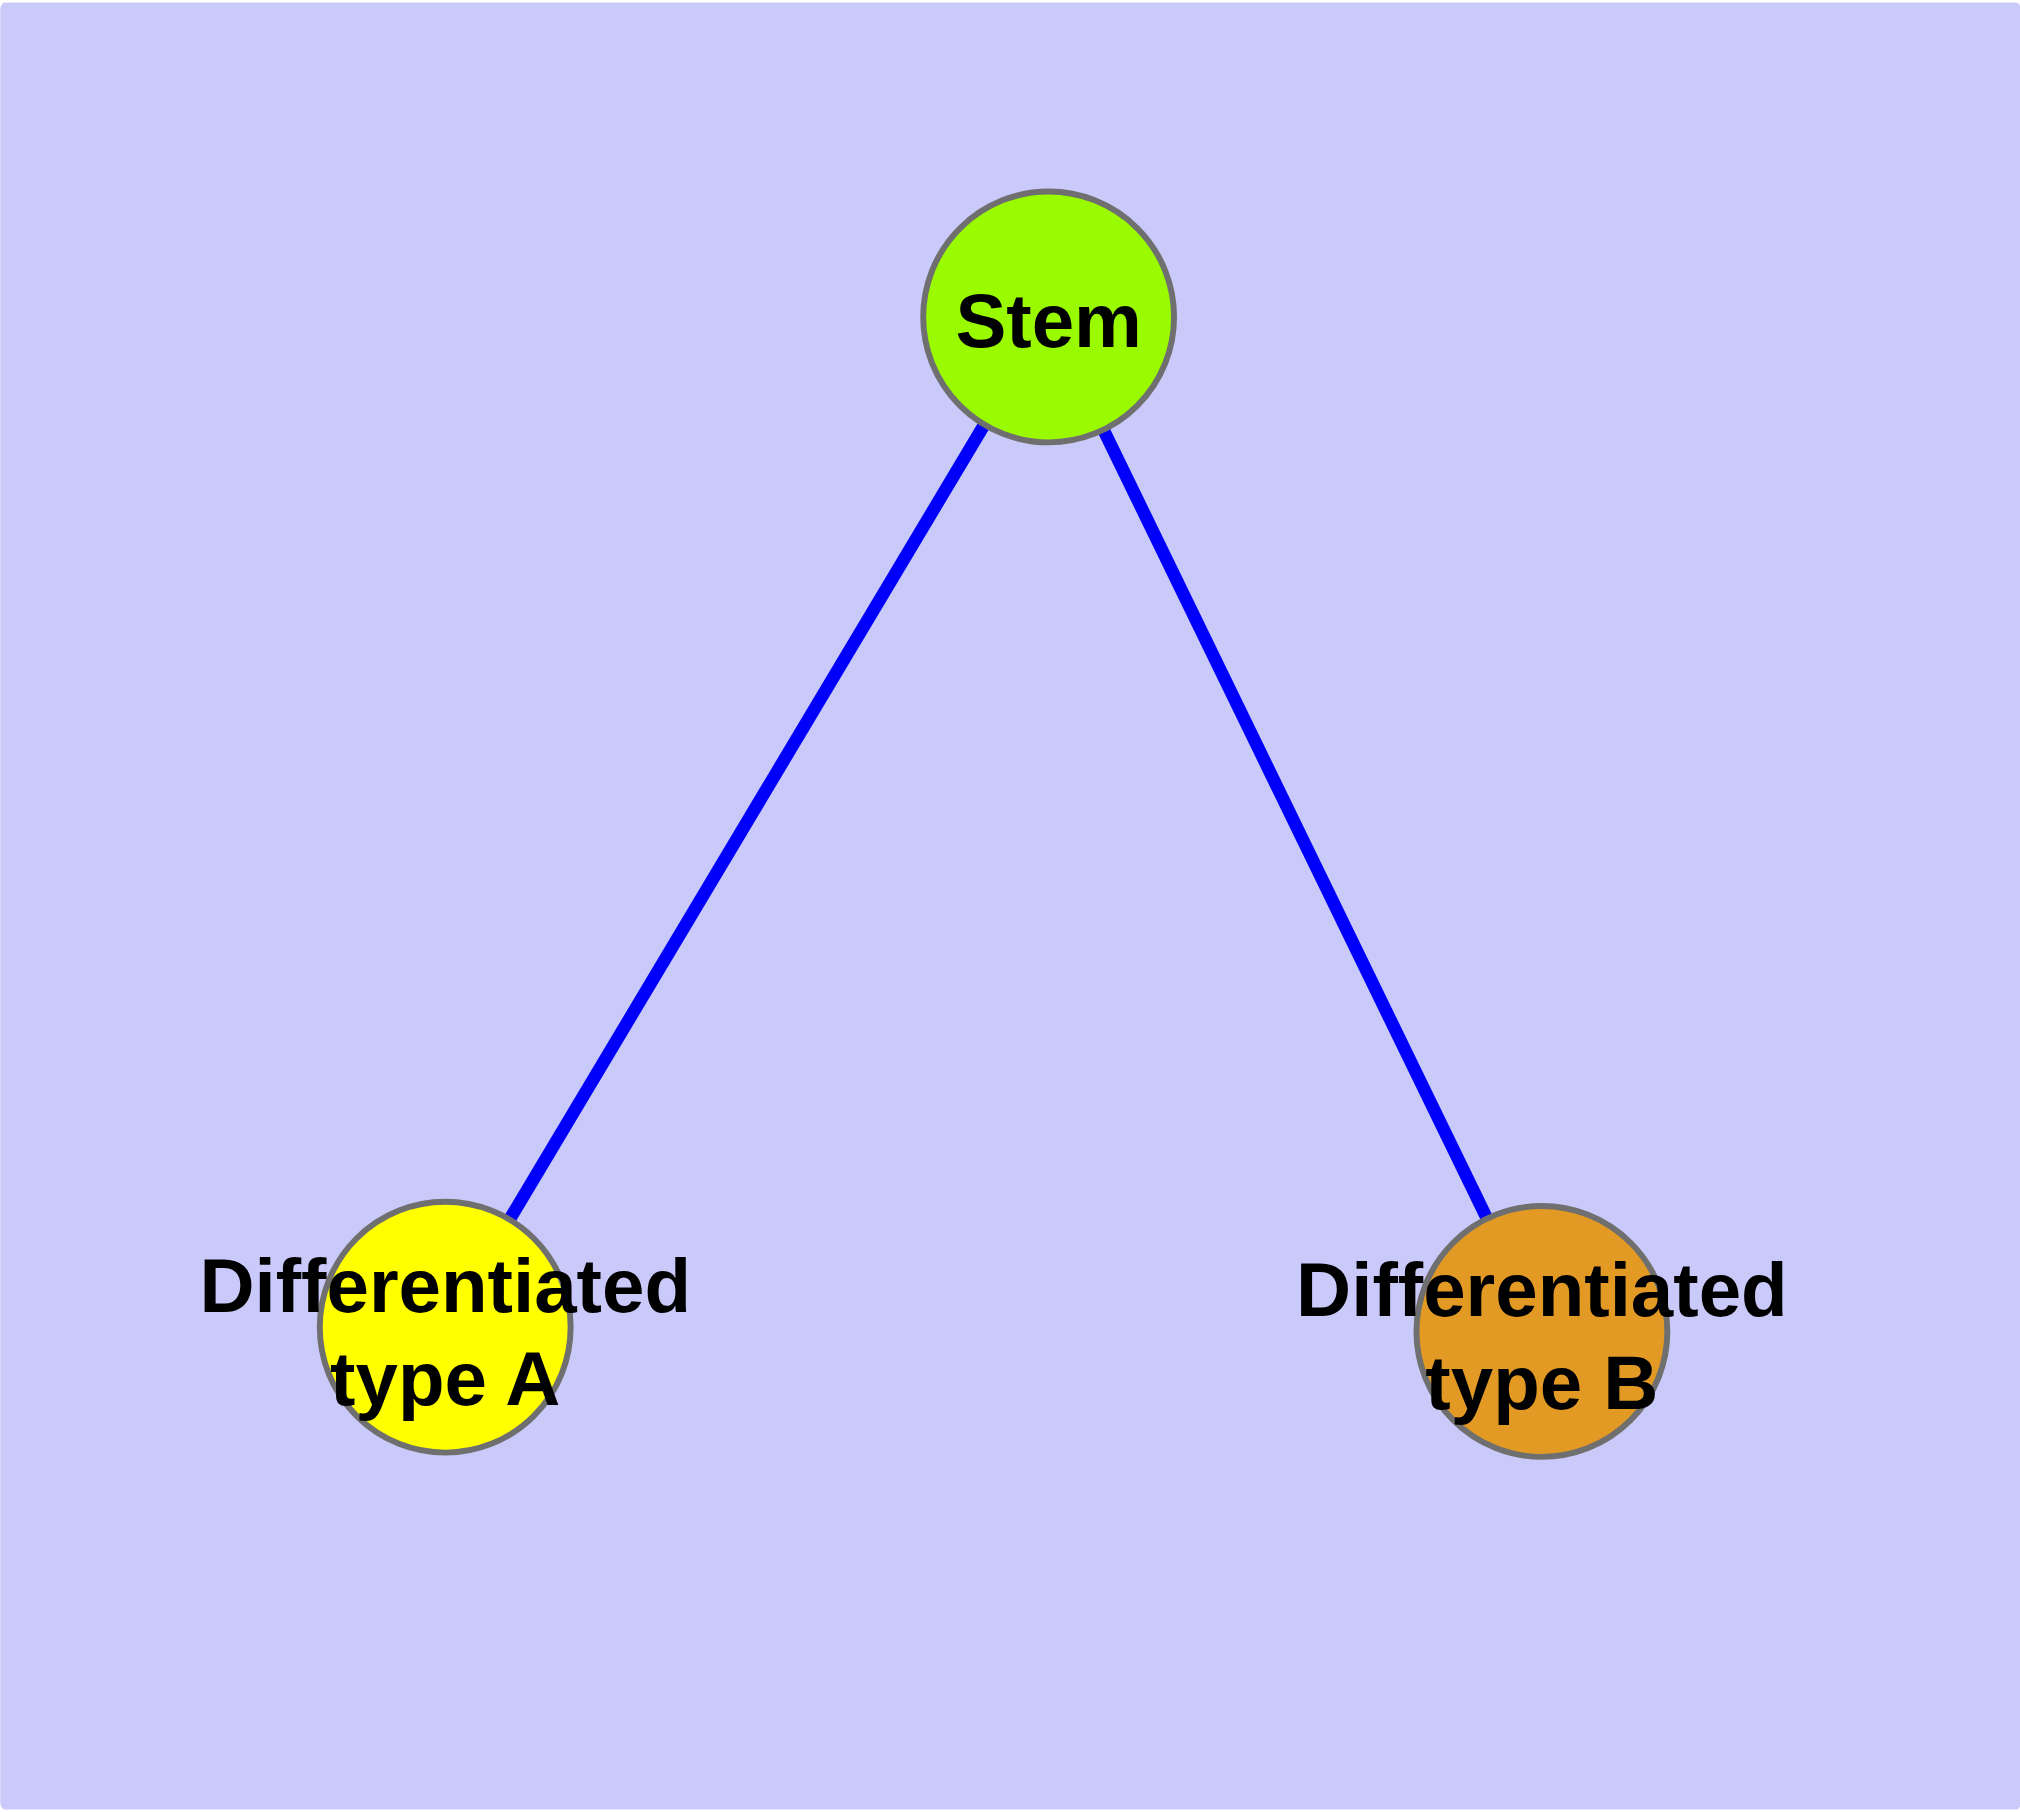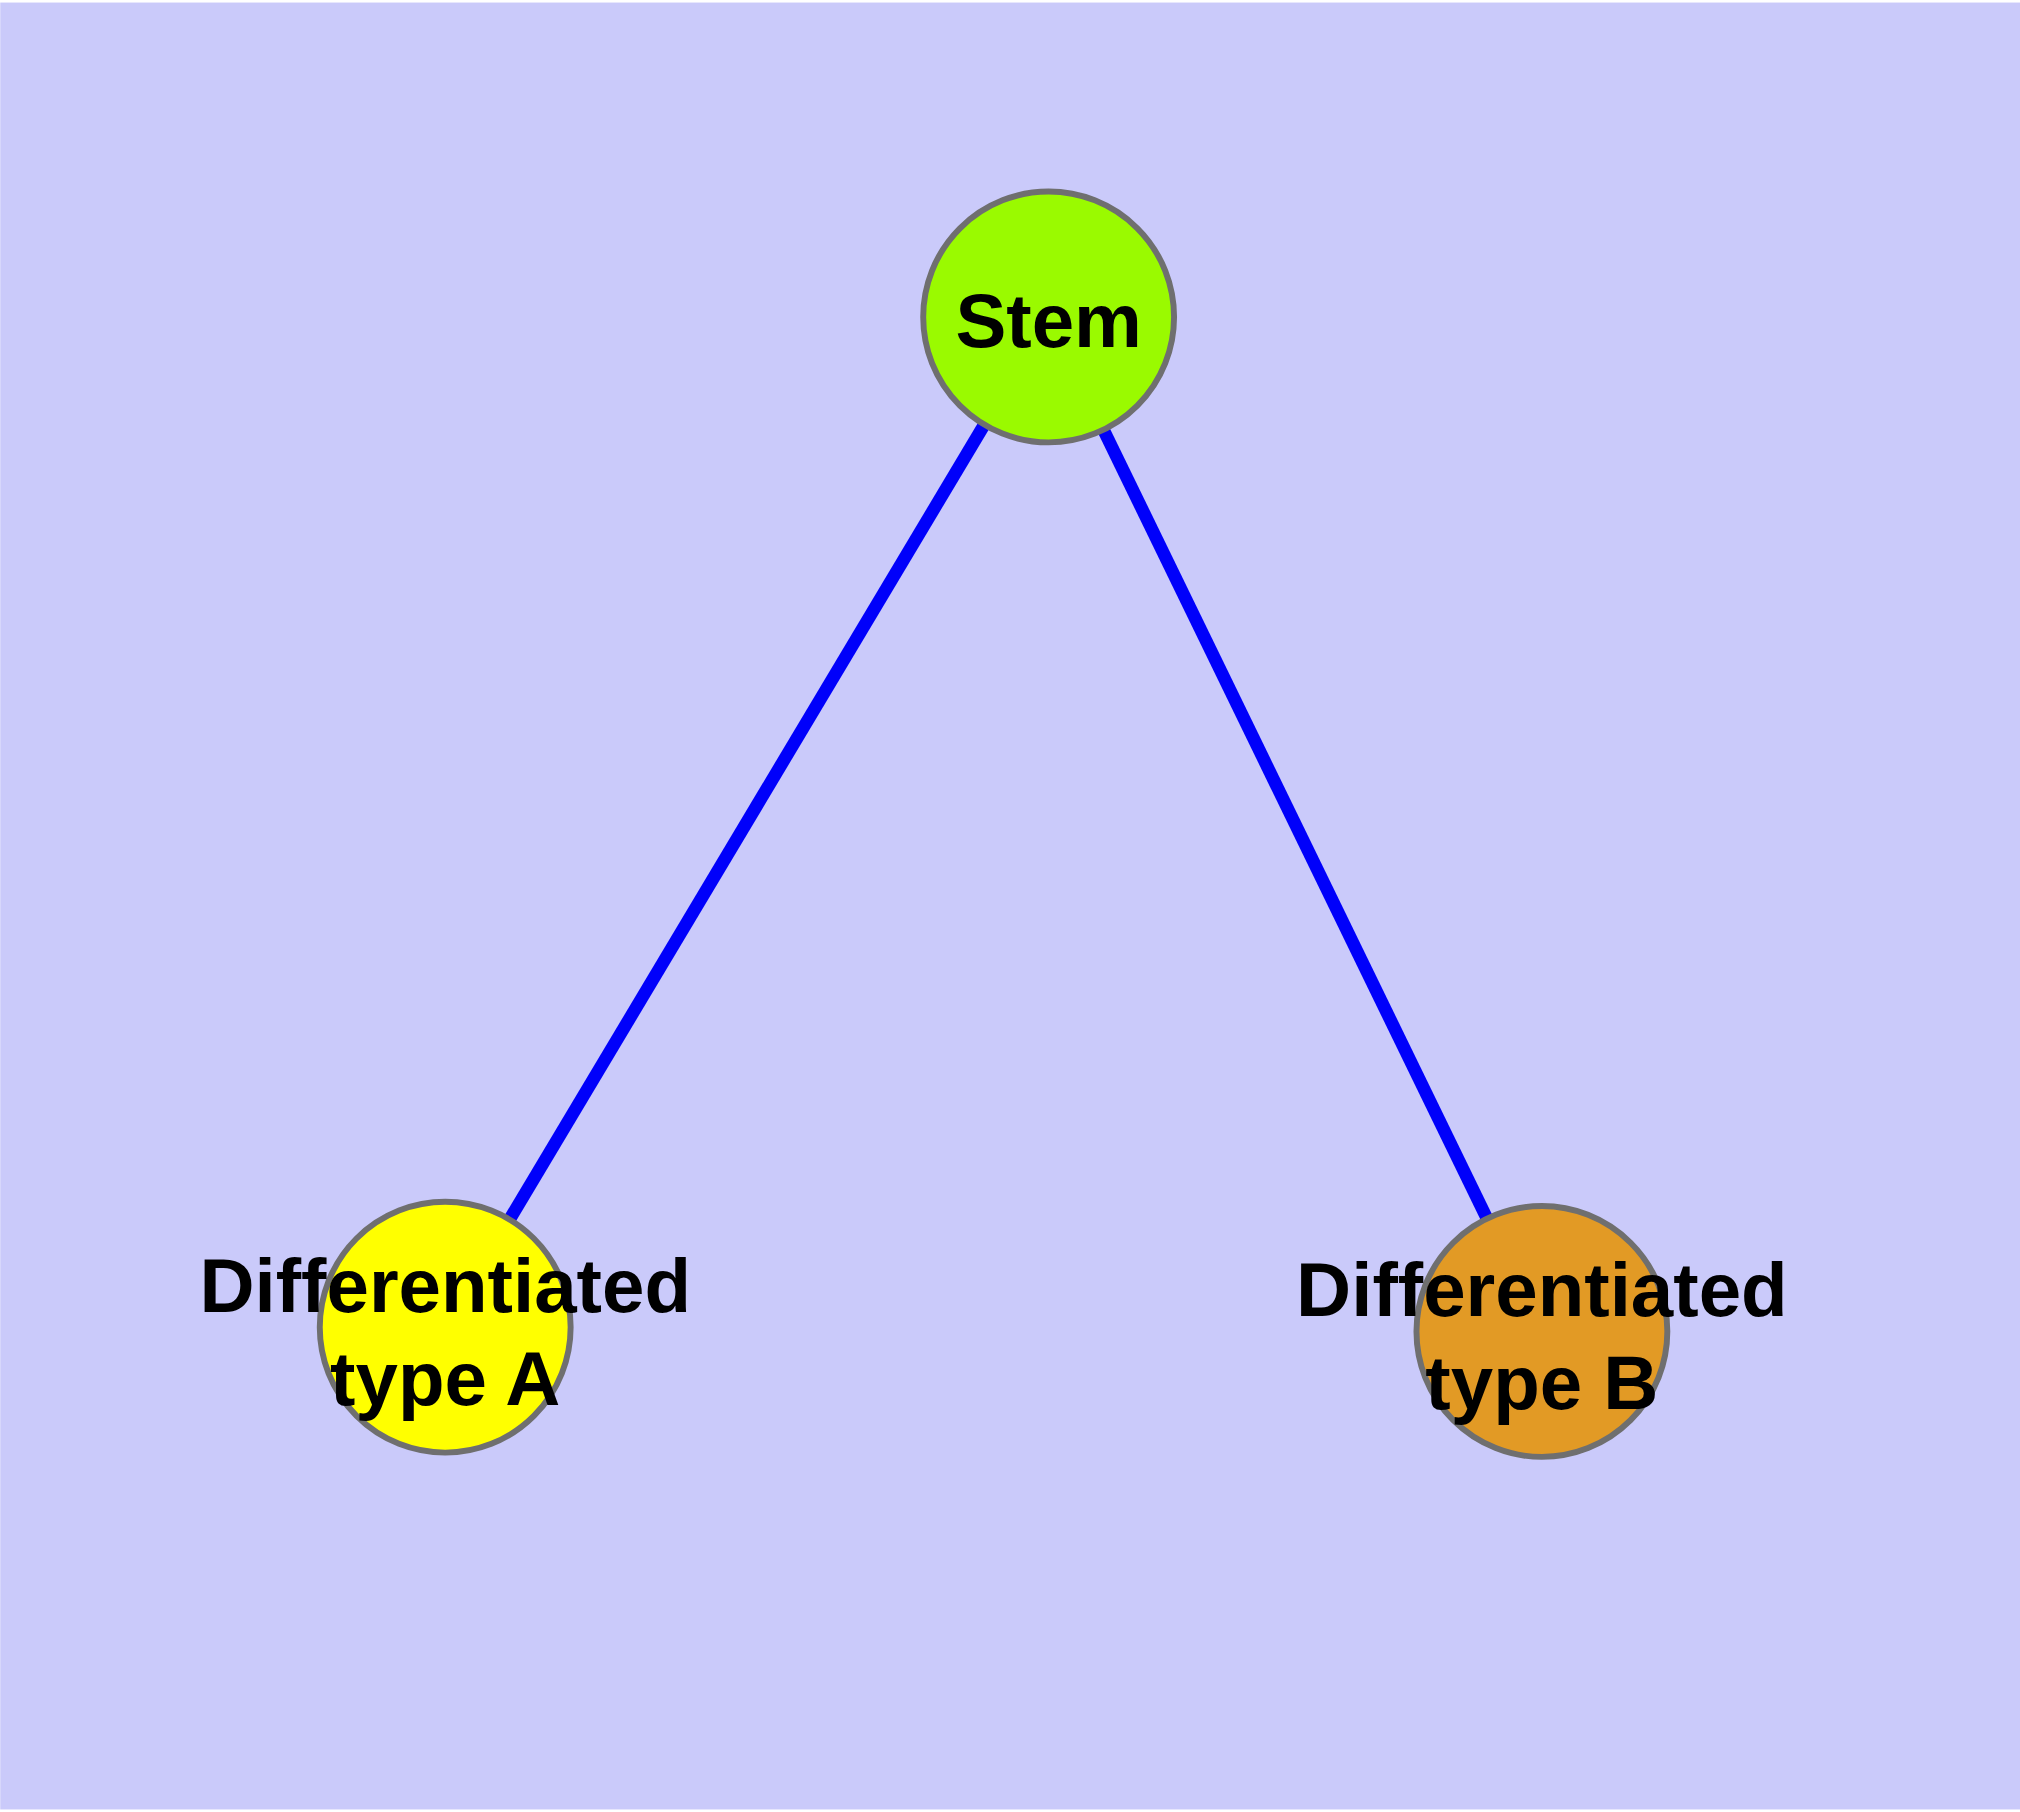--- a/index.html
+++ b/index.html
@@ -6,20 +6,21 @@
     margin: 0;
     padding: 0;
     background: #ffffff;
   }
   .canvas {
     position: relative;
     width: 2021px;
     height: 1812px;
     background: #ffffff;
     overflow: hidden;
+    border-radius: 10px;
   }
   .canvas svg {
     display: block;
     width: 2021px;
     height: 1812px;
   }
   .node-circle {
     stroke-width: 7px;
   }
   .edge-line {

